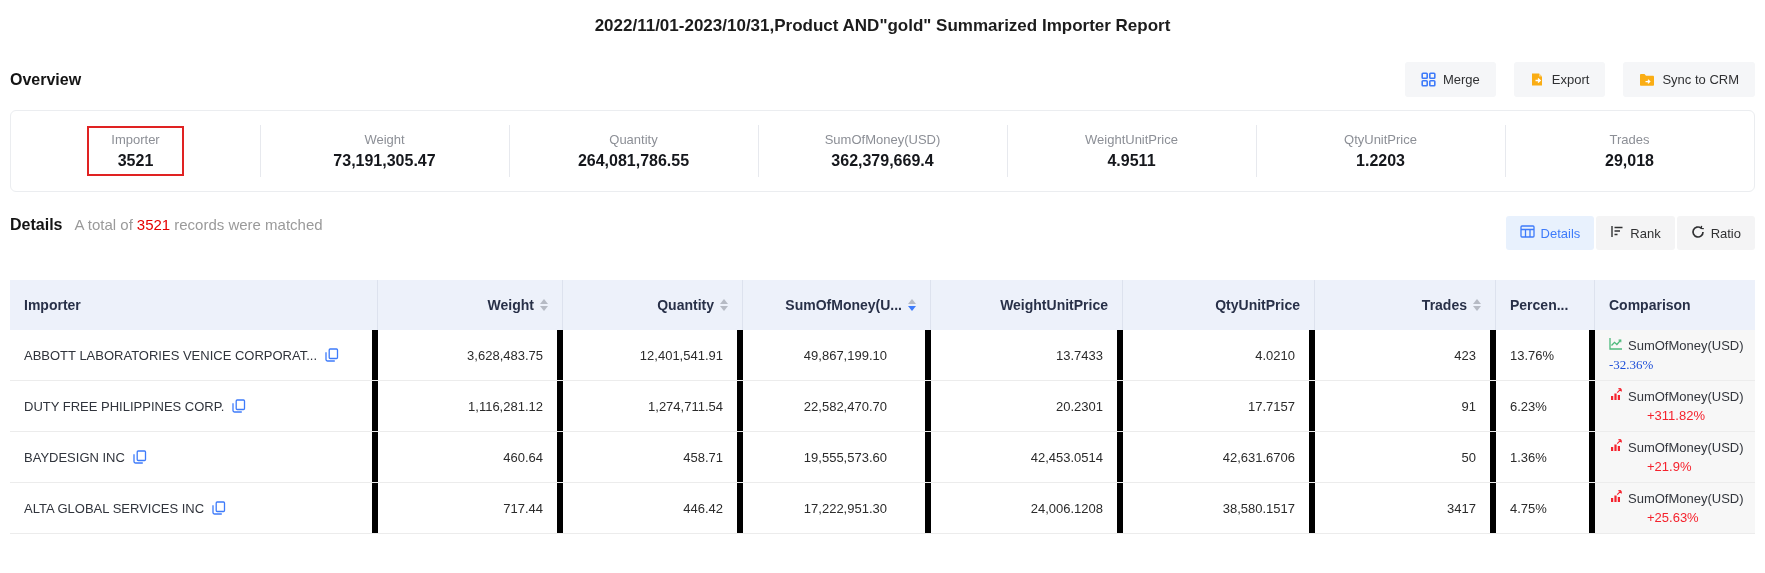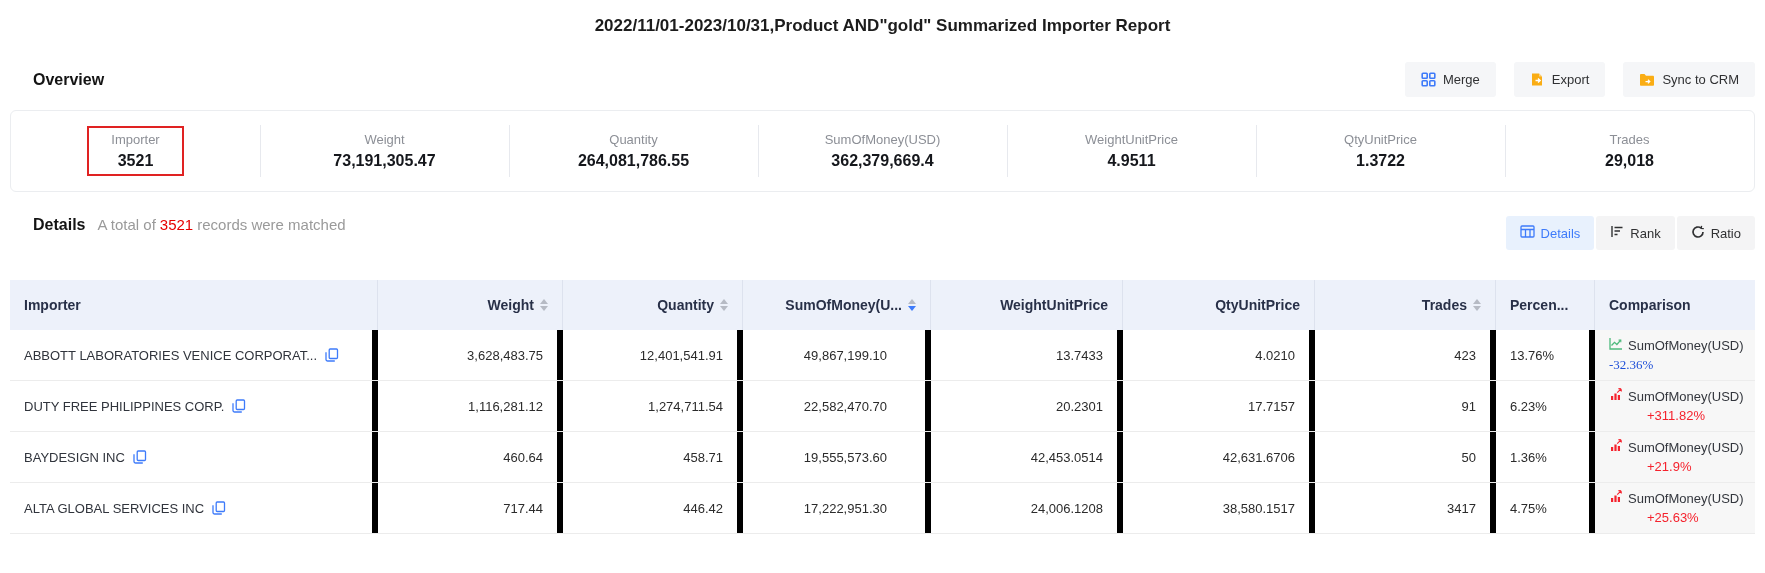--- a/index.html
+++ b/index.html
@@ -2,21 +2,21 @@
 <html><head>
 <meta charset="utf-8">
 <style>
   * { box-sizing: border-box; margin: 0; padding: 0; }
   html,body { width:1765px; height:573px; background:#fff; overflow:hidden;
     font-family:"Liberation Sans","DejaVu Sans",sans-serif; color:#222; }
 
   .page-title { text-align:center; padding-top:16px; font-size:17px; font-weight:700; color:#1c1c1c; }
 
   .section-row { display:flex; justify-content:space-between; align-items:center; margin:26px 10px 0 10px; }
-  .section-heading { font-size:16px; font-weight:700; color:#141414;margin-left:23px; }
+  .section-heading { font-size:16px; font-weight:700; color:#141414; }
 
   .action-group { display:flex; gap:18px; }
   .btn { display:inline-flex; align-items:center; gap:7px; height:35px; padding:0 16px;
     background:#f5f6f8; border:none; border-radius:3px; font-size:13px; color:#303133; cursor:pointer;
     font-family:inherit;text-align:right; }
   .btn svg { display:block; }
 
   
   .stats-card { margin:13px 10px 0 10px; height:82px; border:1px solid #ebedf0; border-radius:6px;
     display:flex; align-items:center; background:#fff; }
@@ -147,21 +147,21 @@
   </div>
   <div class="stat">
     <div class="stat-inner">
       <div class="stat-label">WeightUnitPrice</div>
       <div class="stat-value">4.9511</div>
     </div>
   </div>
   <div class="stat">
     <div class="stat-inner">
       <div class="stat-label">QtyUnitPrice</div>
-      <div class="stat-value">1.3722</div>
+      <div class="stat-value">1.2203</div>
     </div>
   </div>
   <div class="stat">
     <div class="stat-inner">
       <div class="stat-label">Trades</div>
       <div class="stat-value">29,018</div>
     </div>
   </div>
 </div>
 

